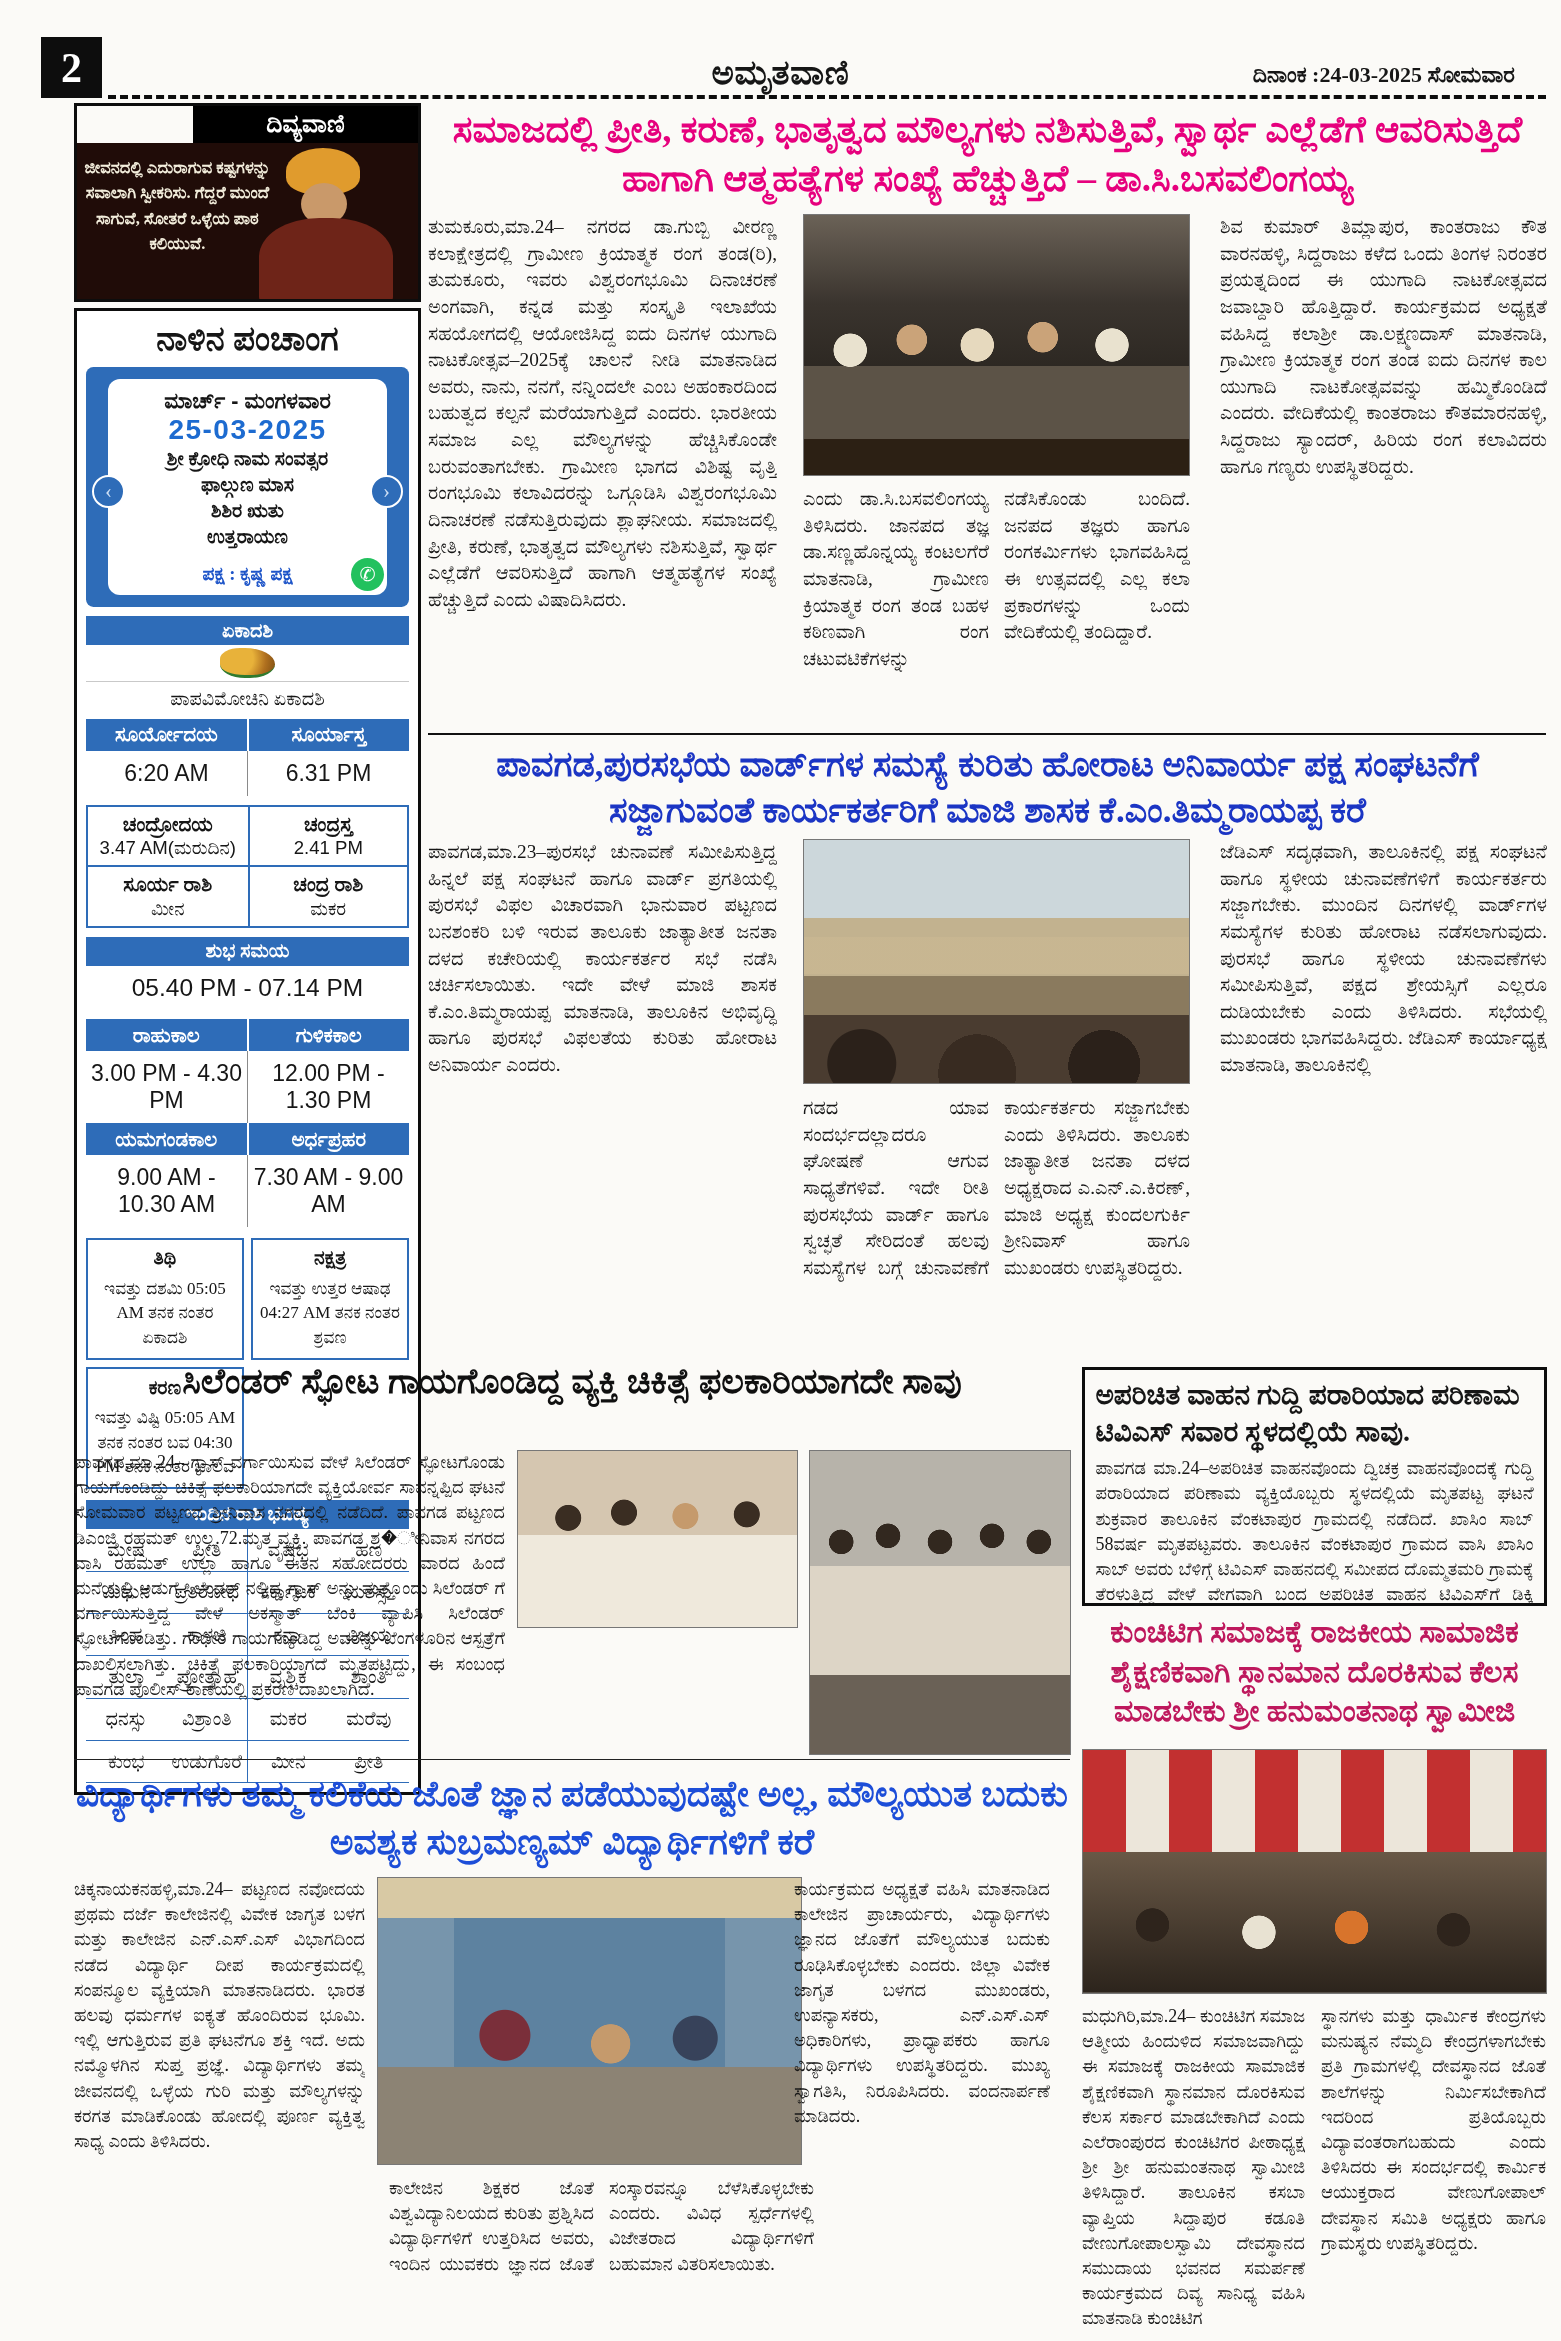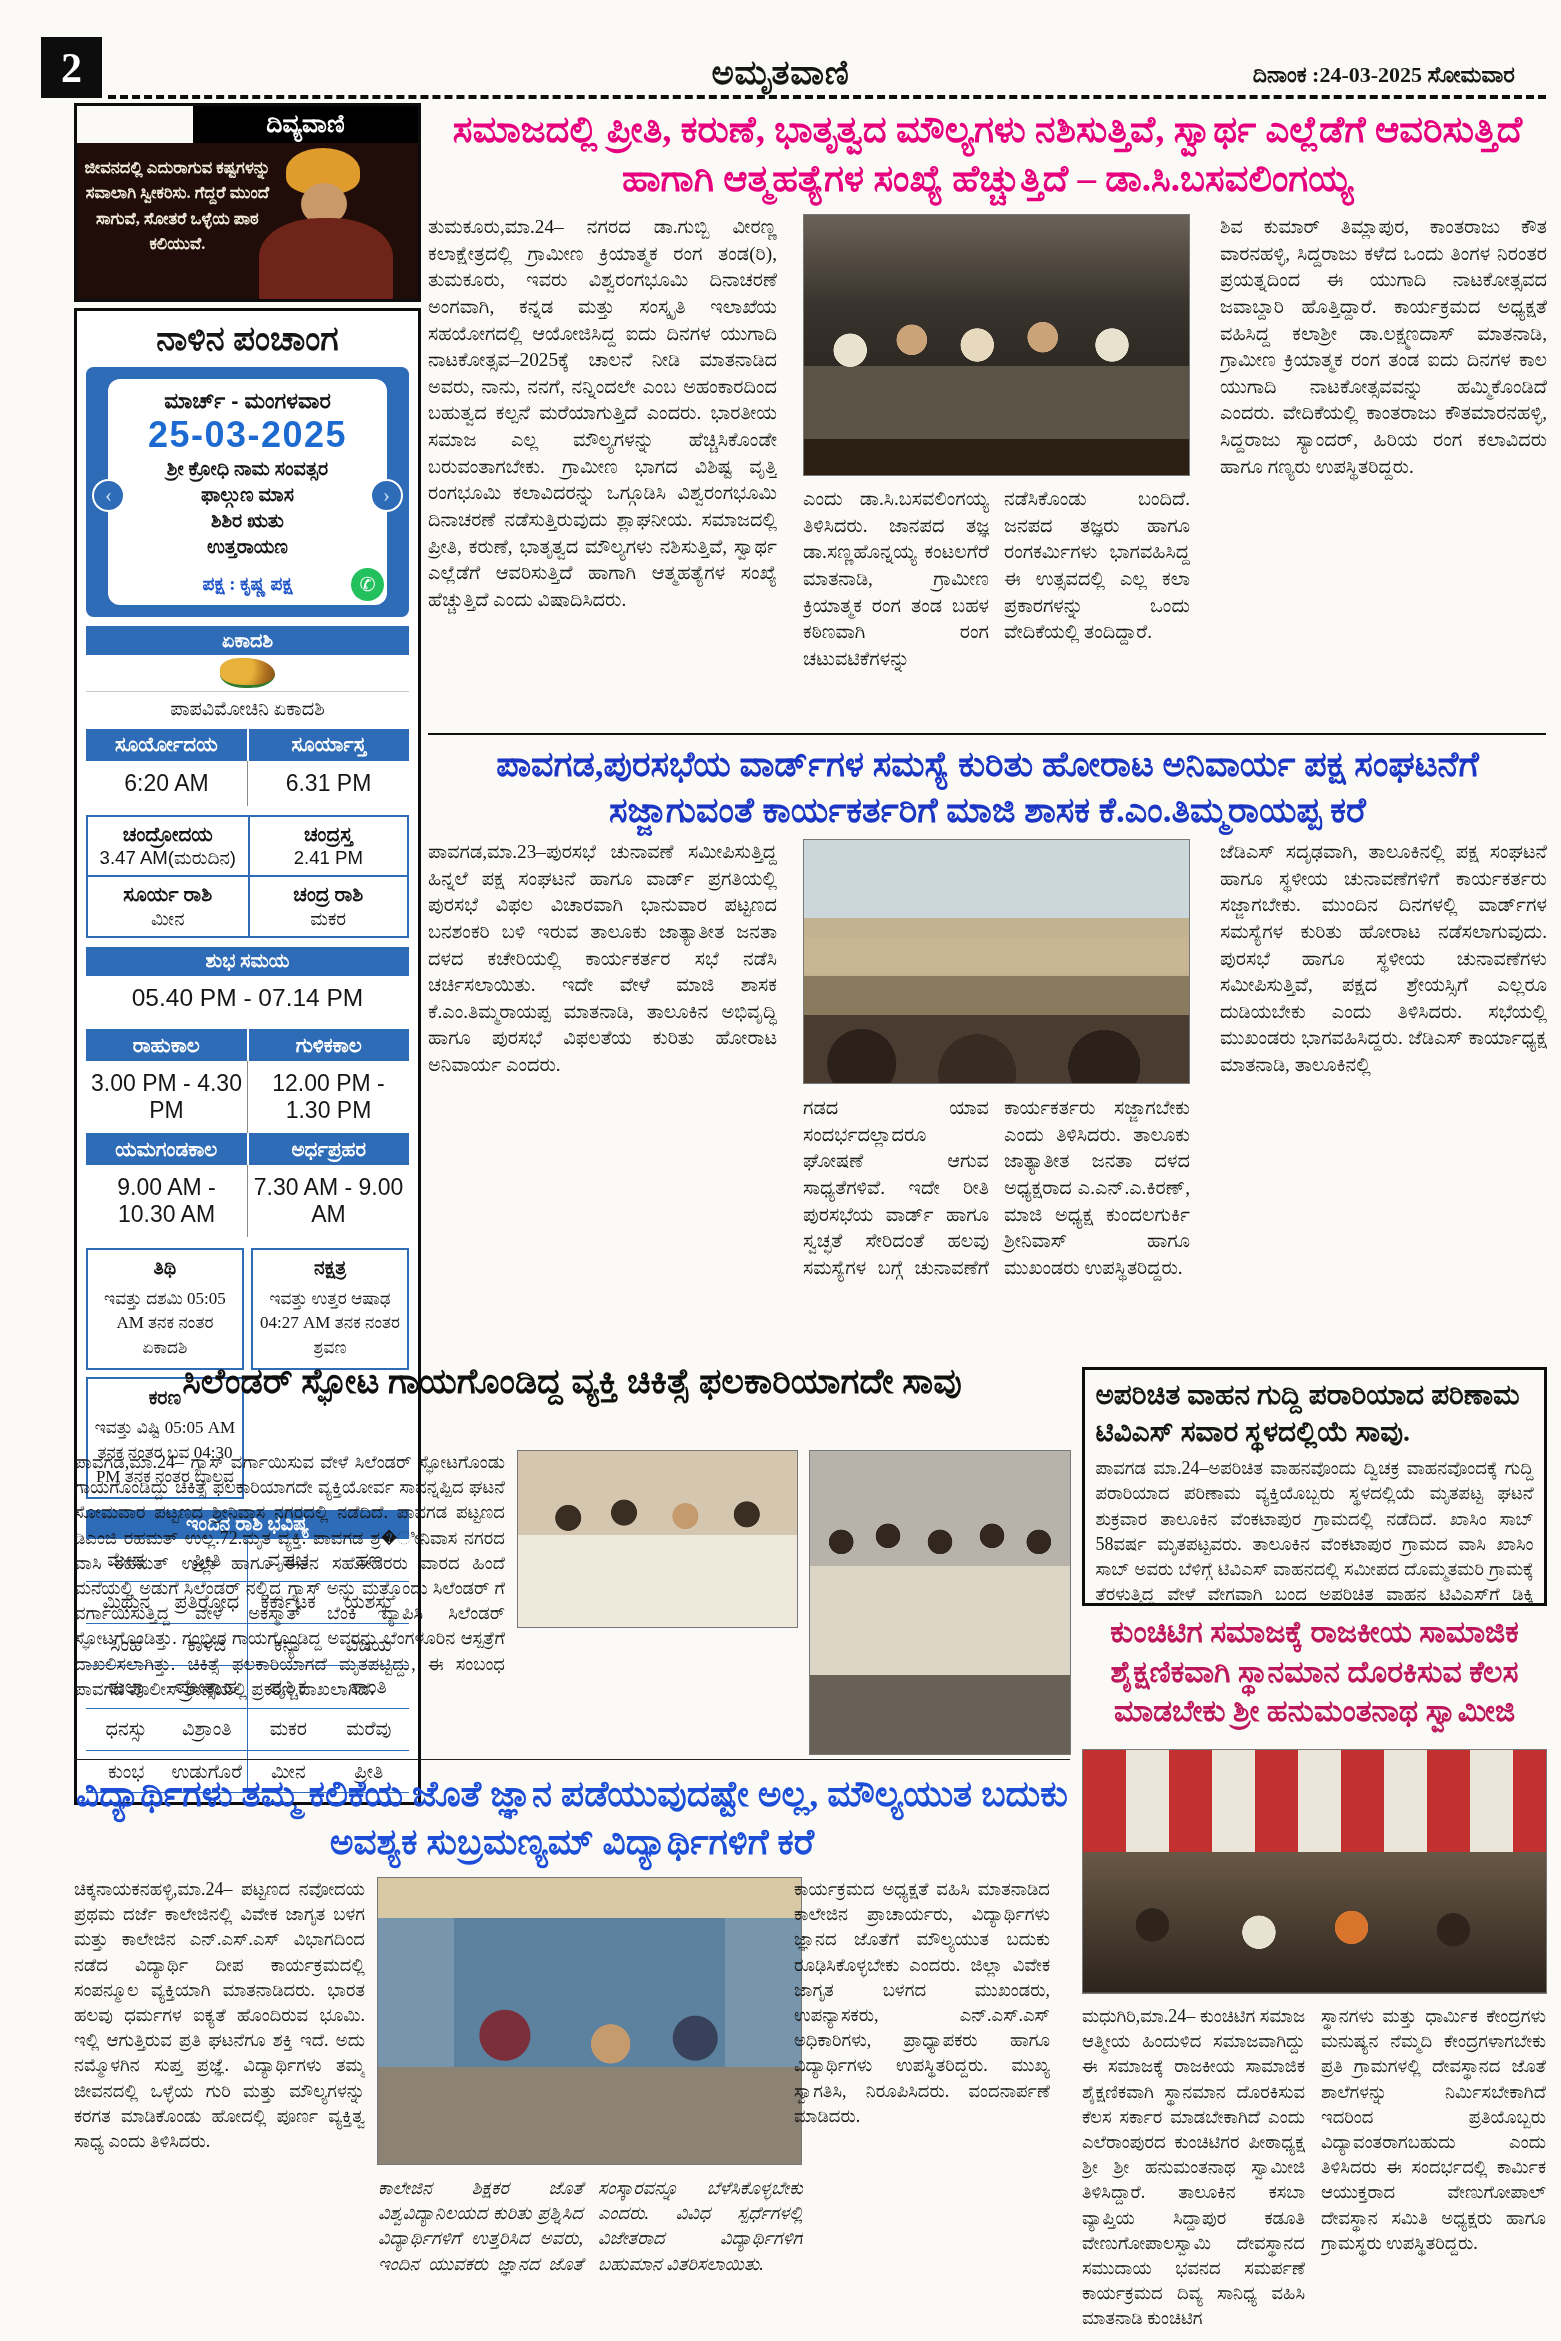--- a/index.html
+++ b/index.html
@@ -23,21 +23,21 @@
     text-align:center; line-height:1.55; }
   .dv-turban { position:absolute; right:58px; top:42px; width:74px; height:46px; background:#e09b2d; border-radius:55% 55% 40% 40%; }
   .dv-face { position:absolute; right:71px; top:77px; width:46px; height:42px; background:#c9996a; border-radius:50%; }
   .dv-robe { position:absolute; right:25px; top:112px; width:134px; height:86px; background:#6e2418; border-radius:45% 45% 8% 8%; }
 
   .pn-box { margin-top:6px; border:3px solid #0d0d0d; background:#fff; padding-bottom:6px; }
   .pn-title { text-align:center; font-size:34px; font-weight:bold; padding:9px 0 6px; }
   .pn-card { position:relative; margin:1.5px 9px 0; background:#2e6cb8; border-radius:7.4px; padding:12px 22px; }
   .pn-card-in { background:#fff; border-radius:12px; padding:9px 4.5px 10.4px; text-align:center; }
   .pn-day { font-size:21.6px; font-weight:bold; font-family:"Liberation Sans",sans-serif; }
-  .pn-date { font-size:36px; font-weight:bold; color:#1d6bd0; font-family:"Liberation Sans",sans-serif; letter-spacing:1.5px; }
+  .pn-date { font-size:28px; font-weight:bold; color:#1d6bd0; font-family:"Liberation Sans",sans-serif; letter-spacing:1.5px; }
   .pn-line { font-size:19.3px; font-weight:bold; line-height:1.35; }
   .pn-paksha { font-size:18.6px; font-weight:bold; color:#1d54c8; margin-top:13px;text-align:center; }
   .pn-arrow { position:absolute; top:45%; width:33px; height:33px; border-radius:50%; background:#2e6cb8;
     color:#cfe0f5; font-size:21px; display:flex; align-items:center; justify-content:center; border:2.2px solid #fff; cursor:pointer; }
   .pn-arrow.left { left:6px; } .pn-arrow.right { right:6px; }
   .pn-wa { position:absolute; right:25px; bottom:16.4px; width:33px; height:33px; border-radius:50%; background:#22c15e;
     color:#fff; font-size:19.3px; display:flex; align-items:center; justify-content:center; cursor:pointer; }
   .pn-band { background:#2e6cb8; color:#fff; text-align:center; font-size:19.3px; font-weight:bold; padding:3.7px 0; }
   .pn-sec { margin:9px 9px 0; }
   .pn-ekicon { width:55px; height:30px; margin:3px auto; border-radius:40% 60% 50% 50%;
@@ -349,18 +349,18 @@
   <div class="region" style="left:1082px;top:2004px;width:465px;height:320px;">
     <div class="abs txt-sm" style="left:0;top:0;width:223px;height:320px;">ಮಧುಗಿರಿ,ಮಾ.24– ಕುಂಚಿಟಿಗ ಸಮಾಜ ಆತ್ಮೀಯ ಹಿಂದುಳಿದ ಸಮಾಜವಾಗಿದ್ದು ಈ ಸಮಾಜಕ್ಕೆ ರಾಜಕೀಯ ಸಾಮಾಜಿಕ ಶೈಕ್ಷಣಿಕವಾಗಿ ಸ್ಥಾನಮಾನ ದೊರಕಿಸುವ ಕೆಲಸ ಸರ್ಕಾರ ಮಾಡಬೇಕಾಗಿದೆ ಎಂದು ಎಲೆರಾಂಪುರದ ಕುಂಚಿಟಿಗರ ಪೀಠಾಧ್ಯಕ್ಷ ಶ್ರೀ ಶ್ರೀ ಹನುಮಂತನಾಥ ಸ್ವಾಮೀಜಿ ತಿಳಿಸಿದ್ದಾರೆ. ತಾಲೂಕಿನ ಕಸಬಾ ವ್ಯಾಪ್ತಿಯ ಸಿದ್ದಾಪುರ ಕಡೂತಿ ವೇಣುಗೋಪಾಲಸ್ವಾಮಿ ದೇವಸ್ಥಾನದ ಸಮುದಾಯ ಭವನದ ಸಮರ್ಪಣೆ ಕಾರ್ಯಕ್ರಮದ ದಿವ್ಯ ಸಾನಿಧ್ಯ ವಹಿಸಿ ಮಾತನಾಡಿ ಕುಂಚಿಟಿಗ</div>
     <div class="abs txt-sm" style="left:239px;top:0;width:225px;height:320px;">ಸ್ಥಾನಗಳು ಮತ್ತು ಧಾರ್ಮಿಕ ಕೇಂದ್ರಗಳು ಮನುಷ್ಯನ ನೆಮ್ಮದಿ ಕೇಂದ್ರಗಳಾಗಬೇಕು ಪ್ರತಿ ಗ್ರಾಮಗಳಲ್ಲಿ ದೇವಸ್ಥಾನದ ಜೊತೆ ಶಾಲೆಗಳನ್ನು ನಿರ್ಮಿಸಬೇಕಾಗಿದೆ ಇದರಿಂದ ಪ್ರತಿಯೊಬ್ಬರು ವಿದ್ಯಾವಂತರಾಗಬಹುದು ಎಂದು ತಿಳಿಸಿದರು ಈ ಸಂದರ್ಭದಲ್ಲಿ ಕಾರ್ಮಿಕ ಆಯುಕ್ತರಾದ ವೇಣುಗೋಪಾಲ್ ದೇವಸ್ಥಾನ ಸಮಿತಿ ಅಧ್ಯಕ್ಷರು ಹಾಗೂ ಗ್ರಾಮಸ್ಥರು ಉಪಸ್ಥಿತರಿದ್ದರು.</div>
   </div>
 
   <div class="rule3"></div>
   <div class="hl hl-a6">ವಿದ್ಯಾರ್ಥಿಗಳು ತಮ್ಮ ಕಲಿಕೆಯ ಜೊತೆ ಜ್ಞಾನ ಪಡೆಯುವುದಷ್ಟೇ ಅಲ್ಲ, ಮೌಲ್ಯಯುತ ಬದುಕು ಅವಶ್ಯಕ ಸುಬ್ರಮಣ್ಯಮ್ ವಿದ್ಯಾರ್ಥಿಗಳಿಗೆ ಕರೆ</div>
   <div class="region" style="left:74px;top:1877px;width:996px;height:450px;">
     <div class="abs txt-sm" style="left:0;top:0;width:291px;height:450px;">ಚಿಕ್ಕನಾಯಕನಹಳ್ಳಿ,ಮಾ.24– ಪಟ್ಟಣದ ನವೋದಯ ಪ್ರಥಮ ದರ್ಜೆ ಕಾಲೇಜಿನಲ್ಲಿ ವಿವೇಕ ಜಾಗೃತ ಬಳಗ ಮತ್ತು ಕಾಲೇಜಿನ ಎನ್.ಎಸ್.ಎಸ್ ವಿಭಾಗದಿಂದ ನಡೆದ ವಿದ್ಯಾರ್ಥಿ ದೀಪ ಕಾರ್ಯಕ್ರಮದಲ್ಲಿ ಸಂಪನ್ಮೂಲ ವ್ಯಕ್ತಿಯಾಗಿ ಮಾತನಾಡಿದರು. ಭಾರತ ಹಲವು ಧರ್ಮಗಳ ಐಕ್ಯತೆ ಹೊಂದಿರುವ ಭೂಮಿ. ಇಲ್ಲಿ ಆಗುತ್ತಿರುವ ಪ್ರತಿ ಘಟನೆಗೂ ಶಕ್ತಿ ಇದೆ. ಅದು ನಮ್ಮೊಳಗಿನ ಸುಪ್ತ ಪ್ರಜ್ಞೆ. ವಿದ್ಯಾರ್ಥಿಗಳು ತಮ್ಮ ಜೀವನದಲ್ಲಿ ಒಳ್ಳೆಯ ಗುರಿ ಮತ್ತು ಮೌಲ್ಯಗಳನ್ನು ಕರಗತ ಮಾಡಿಕೊಂಡು ಹೋದಲ್ಲಿ ಪೂರ್ಣ ವ್ಯಕ್ತಿತ್ವ ಸಾಧ್ಯ ಎಂದು ತಿಳಿಸಿದರು.</div>
     <div class="abs ph ph-college" style="left:303px;top:0;width:425px;height:288px;"></div>
-    <div class="abs txt-sm cols2" style="left:304px;top:299px;width:425px;height:151px;font-style:italic;">ಕಾಲೇಜಿನ ಶಿಕ್ಷಕರ ಜೊತೆ ವಿಶ್ವವಿದ್ಯಾನಿಲಯದ ಕುರಿತು ಪ್ರಶ್ನಿಸಿದ ವಿದ್ಯಾರ್ಥಿಗಳಿಗೆ ಉತ್ತರಿಸಿದ ಅವರು, ಇಂದಿನ ಯುವಕರು ಜ್ಞಾನದ ಜೊತೆ ಸಂಸ್ಕಾರವನ್ನೂ ಬೆಳೆಸಿಕೊಳ್ಳಬೇಕು ಎಂದರು. ವಿವಿಧ ಸ್ಪರ್ಧೆಗಳಲ್ಲಿ ವಿಜೇತರಾದ ವಿದ್ಯಾರ್ಥಿಗಳಿಗೆ ಬಹುಮಾನ ವಿತರಿಸಲಾಯಿತು.</div>
+    <div class="abs txt-sm cols2" style="left:315px;top:299px;width:425px;height:151px;">ಕಾಲೇಜಿನ ಶಿಕ್ಷಕರ ಜೊತೆ ವಿಶ್ವವಿದ್ಯಾನಿಲಯದ ಕುರಿತು ಪ್ರಶ್ನಿಸಿದ ವಿದ್ಯಾರ್ಥಿಗಳಿಗೆ ಉತ್ತರಿಸಿದ ಅವರು, ಇಂದಿನ ಯುವಕರು ಜ್ಞಾನದ ಜೊತೆ ಸಂಸ್ಕಾರವನ್ನೂ ಬೆಳೆಸಿಕೊಳ್ಳಬೇಕು ಎಂದರು. ವಿವಿಧ ಸ್ಪರ್ಧೆಗಳಲ್ಲಿ ವಿಜೇತರಾದ ವಿದ್ಯಾರ್ಥಿಗಳಿಗೆ ಬಹುಮಾನ ವಿತರಿಸಲಾಯಿತು.</div>
     <div class="abs txt-sm" style="left:720px;top:0;width:256px;height:450px;">ಕಾರ್ಯಕ್ರಮದ ಅಧ್ಯಕ್ಷತೆ ವಹಿಸಿ ಮಾತನಾಡಿದ ಕಾಲೇಜಿನ ಪ್ರಾಚಾರ್ಯರು, ವಿದ್ಯಾರ್ಥಿಗಳು ಜ್ಞಾನದ ಜೊತೆಗೆ ಮೌಲ್ಯಯುತ ಬದುಕು ರೂಢಿಸಿಕೊಳ್ಳಬೇಕು ಎಂದರು. ಜಿಲ್ಲಾ ವಿವೇಕ ಜಾಗೃತ ಬಳಗದ ಮುಖಂಡರು, ಉಪನ್ಯಾಸಕರು, ಎನ್.ಎಸ್.ಎಸ್ ಅಧಿಕಾರಿಗಳು, ಪ್ರಾಧ್ಯಾಪಕರು ಹಾಗೂ ವಿದ್ಯಾರ್ಥಿಗಳು ಉಪಸ್ಥಿತರಿದ್ದರು. ಮುಖ್ಯ ಸ್ವಾಗತಿಸಿ, ನಿರೂಪಿಸಿದರು. ವಂದನಾರ್ಪಣೆ ಮಾಡಿದರು.</div>
   </div>
 
 </div>
 
 
 </body></html>

